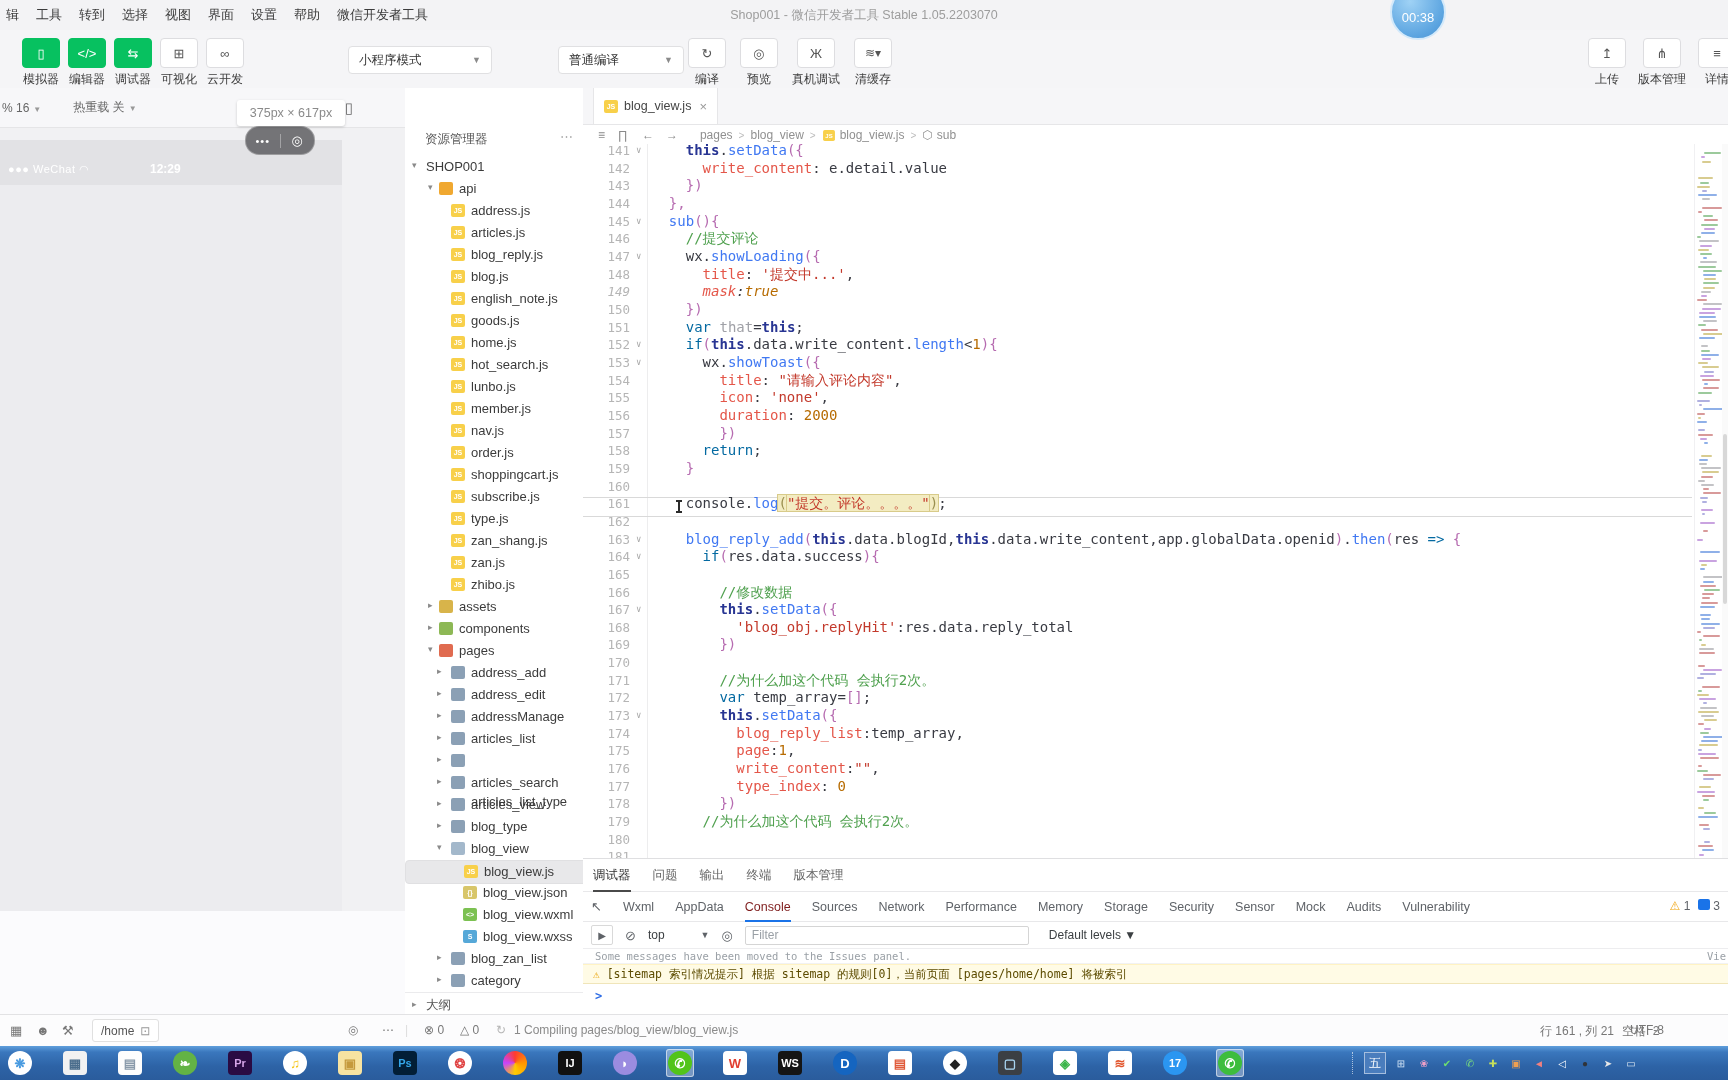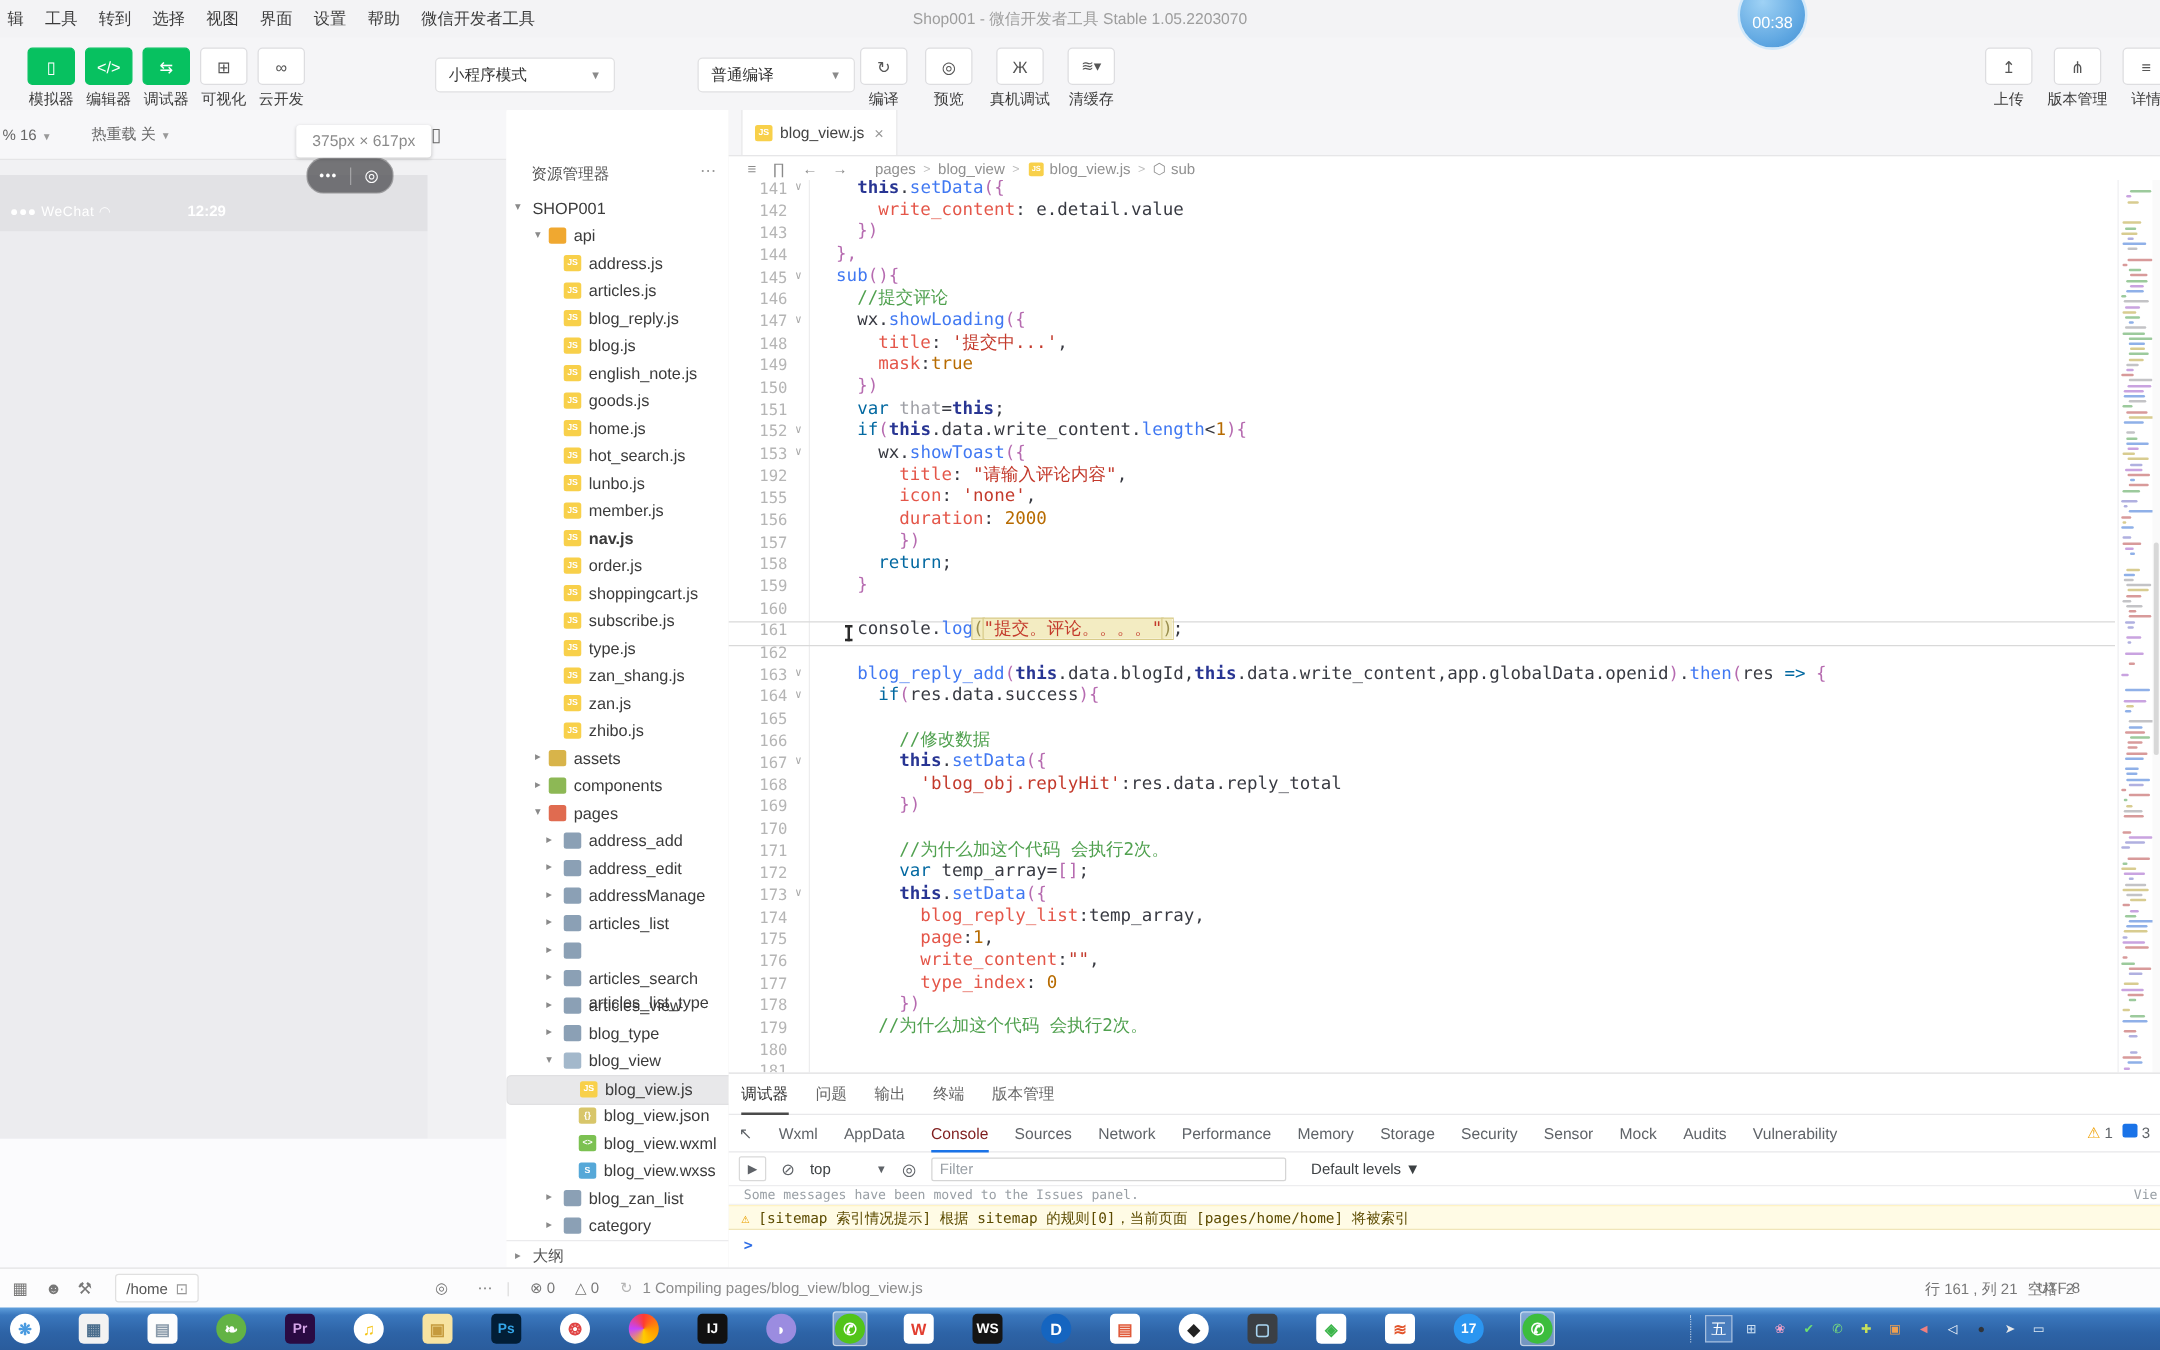--- a/index.html
+++ b/index.html
@@ -317,21 +317,21 @@
       <div class="trow" style="top: 288px;">
         <span class="fic" style="background: rgb(248, 208, 74); left: 46px;">JS</span>
         <span class="lbl" style="left: 66px;">lunbo.js</span>
       </div>
       <div class="trow" style="top: 310px;">
         <span class="fic" style="background: rgb(248, 208, 74); left: 46px;">JS</span>
         <span class="lbl" style="left: 66px;">member.js</span>
       </div>
       <div class="trow" style="top: 332px;">
         <span class="fic" style="background: rgb(248, 208, 74); left: 46px;">JS</span>
-        <span class="lbl" style="left: 66px; font-weight: bold;">nav.js</span>
+        <span class="lbl" style="left: 66px;">nav.js</span>
       </div>
       <div class="trow" style="top: 354px;">
         <span class="fic" style="background: rgb(248, 208, 74); left: 46px;">JS</span>
         <span class="lbl" style="left: 66px;">order.js</span>
       </div>
       <div class="trow" style="top: 376px;">
         <span class="fic" style="background: rgb(248, 208, 74); left: 46px;">JS</span>
         <span class="lbl" style="left: 66px;">shoppingcart.js</span>
       </div>
       <div class="trow" style="top: 398px;">
@@ -484,26 +484,26 @@
   <div class="abs" id="curline"></div>
   <div class="abs" id="code">
       <div class="cl" style="top: -2px;"><span class="num">141</span><span class="fold">∨</span><span class="src"><span class="tk-p">    </span><span class="tk-th">this</span><span class="tk-p">.</span><span class="tk-f">setData</span><span class="tk-br">({</span></span></div>
       <div class="cl" style="top: 15.66px;"><span class="num">142</span><span class="src"><span class="tk-p">      </span><span class="tk-key">write_content</span><span class="tk-p">: e.detail.value</span></span></div>
       <div class="cl" style="top: 33.32px;"><span class="num">143</span><span class="src"><span class="tk-p">    </span><span class="tk-br">})</span></span></div>
       <div class="cl" style="top: 50.98px;"><span class="num">144</span><span class="src"><span class="tk-p">  </span><span class="tk-br">},</span></span></div>
       <div class="cl" style="top: 68.64px;"><span class="num">145</span><span class="fold">∨</span><span class="src"><span class="tk-p">  </span><span class="tk-f">sub</span><span class="tk-br">(){</span></span></div>
       <div class="cl" style="top: 86.3px;"><span class="num">146</span><span class="src"><span class="tk-p">    </span><span class="tk-c">//提交评论</span></span></div>
       <div class="cl" style="top: 103.96px;"><span class="num">147</span><span class="fold">∨</span><span class="src"><span class="tk-p">    </span><span class="tk-p">wx.</span><span class="tk-f">showLoading</span><span class="tk-br">({</span></span></div>
       <div class="cl" style="top: 121.62px;"><span class="num">148</span><span class="src"><span class="tk-p">      </span><span class="tk-key">title</span><span class="tk-p">: </span><span class="tk-s">'提交中...'</span><span class="tk-p">,</span></span></div>
-      <div class="cl" style="top: 139.28px;"><span class="num">149</span><span class="src"><span class="tk-p">      </span><span class="tk-key">mask</span><span class="tk-p">:</span><span class="tk-b">true</span></span></div>
+      <div class="cl" style="top: 139.28px; font-style: italic;"><span class="num">149</span><span class="src"><span class="tk-p">      </span><span class="tk-key">mask</span><span class="tk-p">:</span><span class="tk-b">true</span></span></div>
       <div class="cl" style="top: 156.94px;"><span class="num">150</span><span class="src"><span class="tk-p">    </span><span class="tk-br">})</span></span></div>
       <div class="cl" style="top: 174.6px;"><span class="num">151</span><span class="src"><span class="tk-p">    </span><span class="tk-k">var</span><span class="tk-p"> </span><span class="tk-dim">that</span><span class="tk-p">=</span><span class="tk-th">this</span><span class="tk-p">;</span></span></div>
       <div class="cl" style="top: 192.26px;"><span class="num">152</span><span class="fold">∨</span><span class="src"><span class="tk-p">    </span><span class="tk-k">if</span><span class="tk-br">(</span><span class="tk-th">this</span><span class="tk-p">.data.write_content.</span><span class="tk-f">length</span><span class="tk-p">&lt;</span><span class="tk-n">1</span><span class="tk-br">){</span></span></div>
       <div class="cl" style="top: 209.92px;"><span class="num">153</span><span class="fold">∨</span><span class="src"><span class="tk-p">      </span><span class="tk-p">wx.</span><span class="tk-f">showToast</span><span class="tk-br">({</span></span></div>
-      <div class="cl" style="top: 227.58px;"><span class="num">192</span><span class="src"><span class="tk-p">        </span><span class="tk-key">title</span><span class="tk-p">: </span><span class="tk-s">"请输入评论内容"</span><span class="tk-p">,</span></span></div>
+      <div class="cl" style="top: 227.58px;"><span class="num">154</span><span class="src"><span class="tk-p">        </span><span class="tk-key">title</span><span class="tk-p">: </span><span class="tk-s">"请输入评论内容"</span><span class="tk-p">,</span></span></div>
       <div class="cl" style="top: 245.24px;"><span class="num">155</span><span class="src"><span class="tk-p">        </span><span class="tk-key">icon</span><span class="tk-p">: </span><span class="tk-s">'none'</span><span class="tk-p">,</span></span></div>
       <div class="cl" style="top: 262.9px;"><span class="num">156</span><span class="src"><span class="tk-p">        </span><span class="tk-key">duration</span><span class="tk-p">: </span><span class="tk-n">2000</span></span></div>
       <div class="cl" style="top: 280.56px;"><span class="num">157</span><span class="src"><span class="tk-p">        </span><span class="tk-br">})</span></span></div>
       <div class="cl" style="top: 298.22px;"><span class="num">158</span><span class="src"><span class="tk-p">      </span><span class="tk-k">return</span><span class="tk-p">;</span></span></div>
       <div class="cl" style="top: 315.88px;"><span class="num">159</span><span class="src"><span class="tk-p">    </span><span class="tk-br">}</span></span></div>
       <div class="cl" style="top: 333.54px;"><span class="num">160</span><span class="src"></span></div>
       <div class="cl" style="top: 351.2px;"><span class="num">161</span><span class="src"><span class="tk-p">    </span><span class="tk-p">console.</span><span class="tk-f">log</span><span class="tk-hlbr">(</span><span class="tk-hls">"提交。评论。。。。"</span><span class="tk-hlbr">)</span><span class="tk-p">;</span></span></div>
       <div class="cl" style="top: 368.86px;"><span class="num">162</span><span class="src"></span></div>
       <div class="cl" style="top: 386.52px;"><span class="num">163</span><span class="fold">∨</span><span class="src"><span class="tk-p">    </span><span class="tk-f">blog_reply_add</span><span class="tk-br">(</span><span class="tk-th">this</span><span class="tk-p">.data.blogId,</span><span class="tk-th">this</span><span class="tk-p">.data.write_content,app.globalData.openid</span><span class="tk-br">)</span><span class="tk-p">.</span><span class="tk-f">then</span><span class="tk-br">(</span><span class="tk-p">res </span><span class="tk-k">=&gt;</span><span class="tk-p"> </span><span class="tk-br">{</span></span></div>
       <div class="cl" style="top: 404.18px;"><span class="num">164</span><span class="fold">∨</span><span class="src"><span class="tk-p">      </span><span class="tk-k">if</span><span class="tk-br">(</span><span class="tk-p">res.data.success</span><span class="tk-br">){</span></span></div>

